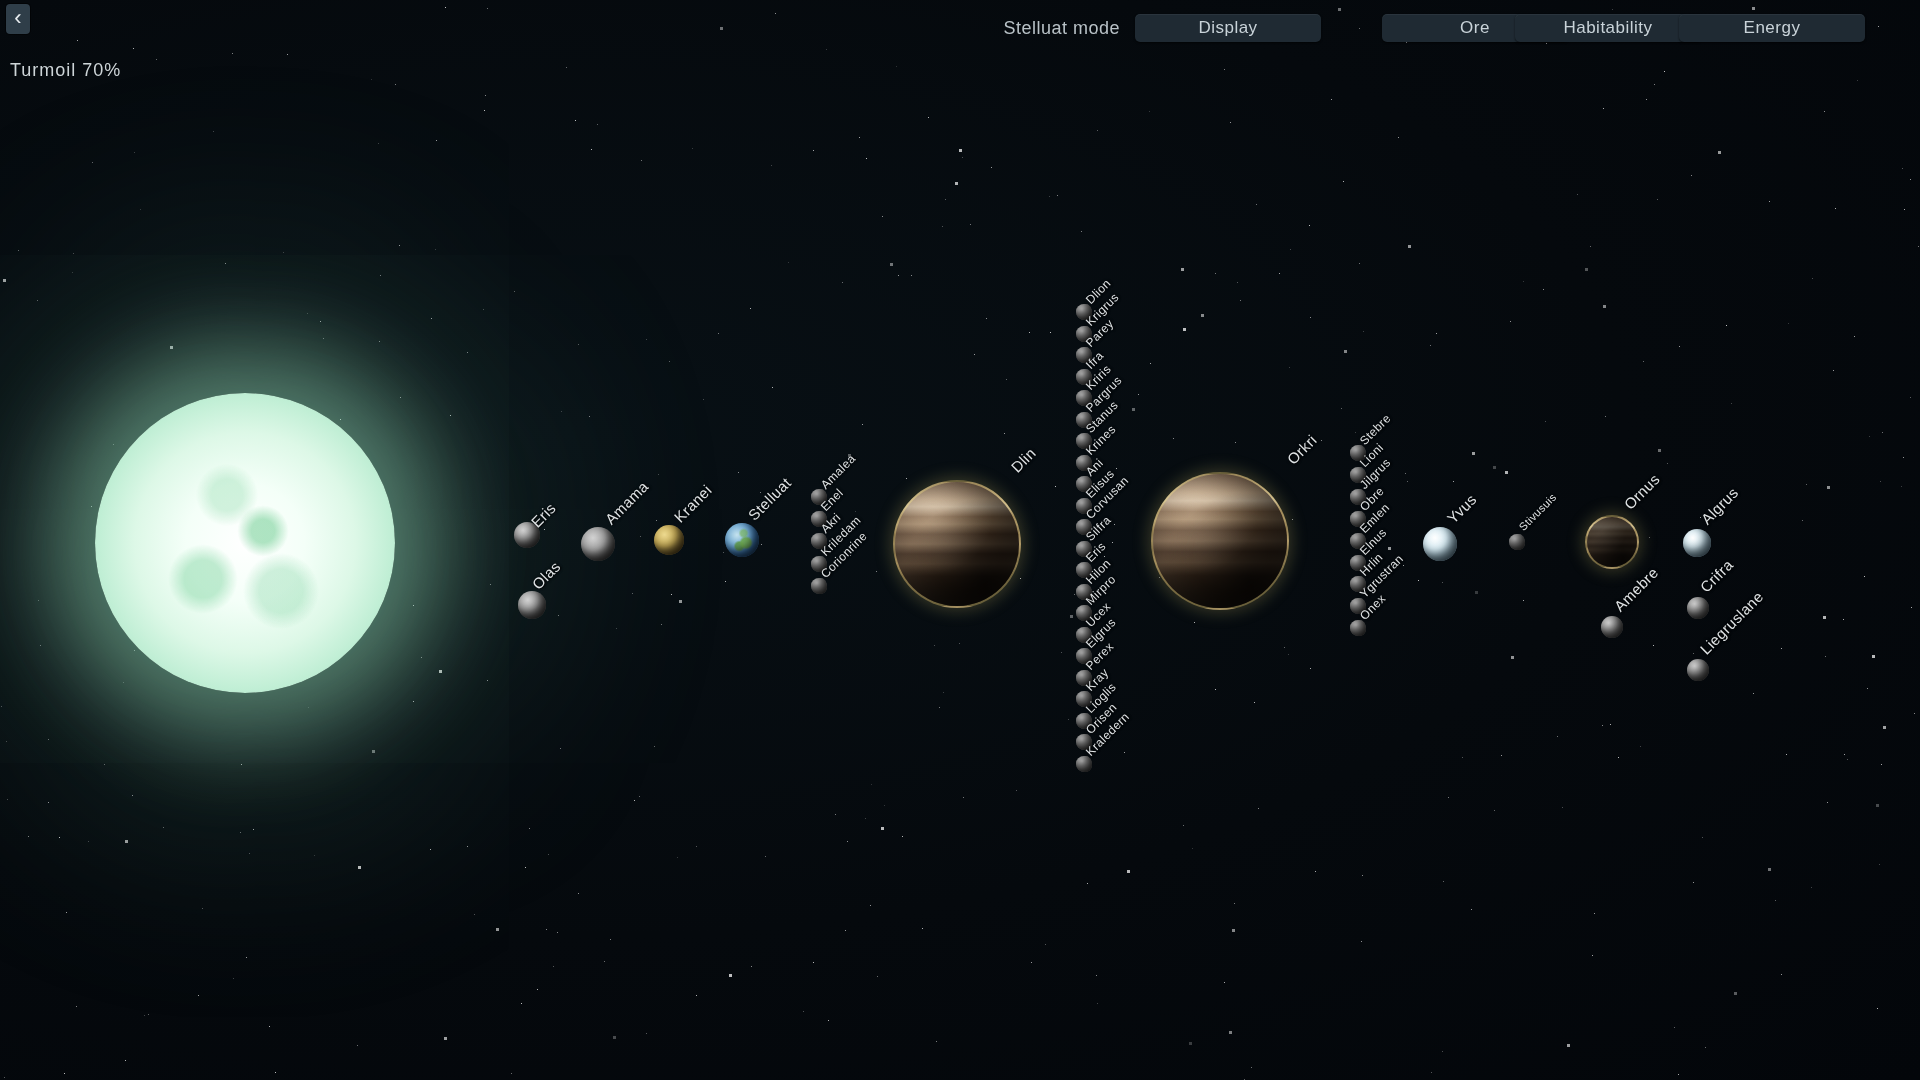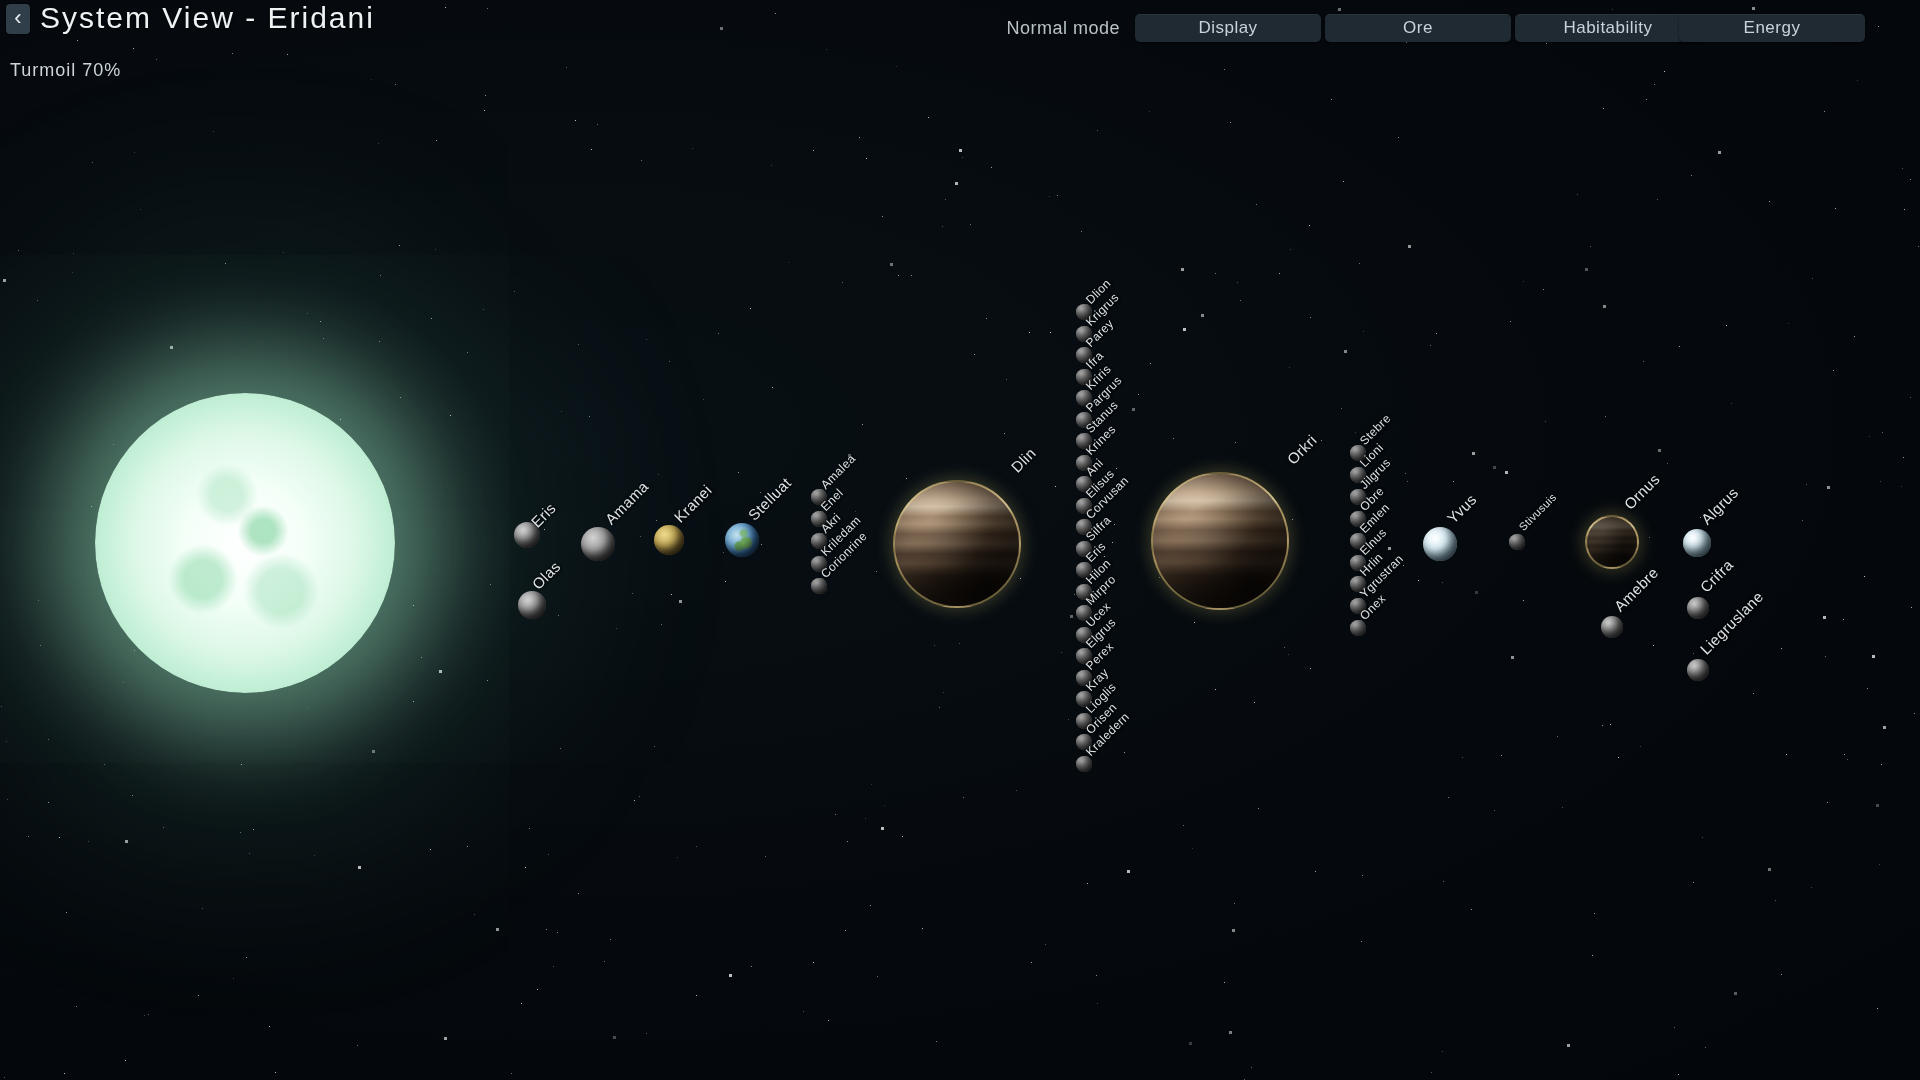--- a/index.html
+++ b/index.html
@@ -199,21 +199,20 @@
       <div class="body-label" style="left: 1367px; top: 579px; font-size: 12px;">Hrlin</div>
       <div class="body asteroid shade-small" style="left: 1350px; top: 598px; height: 16px; width: 16px;"></div>
       <div class="body-label" style="left: 1367px; top: 601px; font-size: 12px;">Ygrustran</div>
       <div class="body asteroid shade-small" style="left: 1350px; top: 620px; height: 16px; width: 16px;"></div>
       <div class="body-label" style="left: 1367px; top: 623px; font-size: 12px;">Onex</div>
     </div>
 
   <div class="back-btn">
     <span>‹</span>
   </div>
-  <div class="page-title">System View - Eridani</div>
   <div class="turmoil">Turmoil 70%</div>
 
-  <div class="display-mode-label">Normal mode</div>
+  <div class="display-mode-label">Stelluat mode</div>
   <div class="mode-btn" style="left:1135px">Display</div>
-  <div class="mode-btn" style="left:1325px">Ore</div>
+  <div class="mode-btn" style="left:1382px">Ore</div>
   <div class="mode-btn" style="left:1515px">Habitability</div>
   <div class="mode-btn" style="left:1679px">Energy</div>
 </div>
 
 </body></html>

